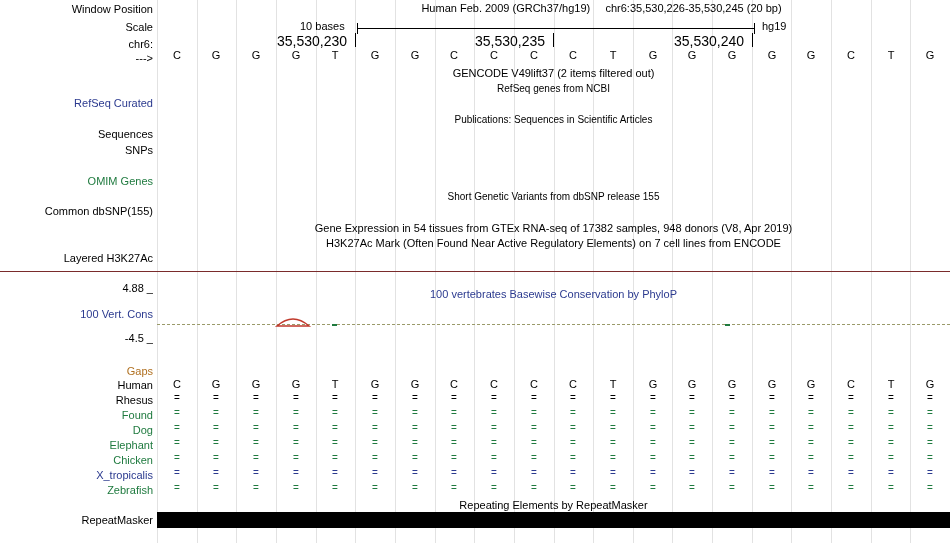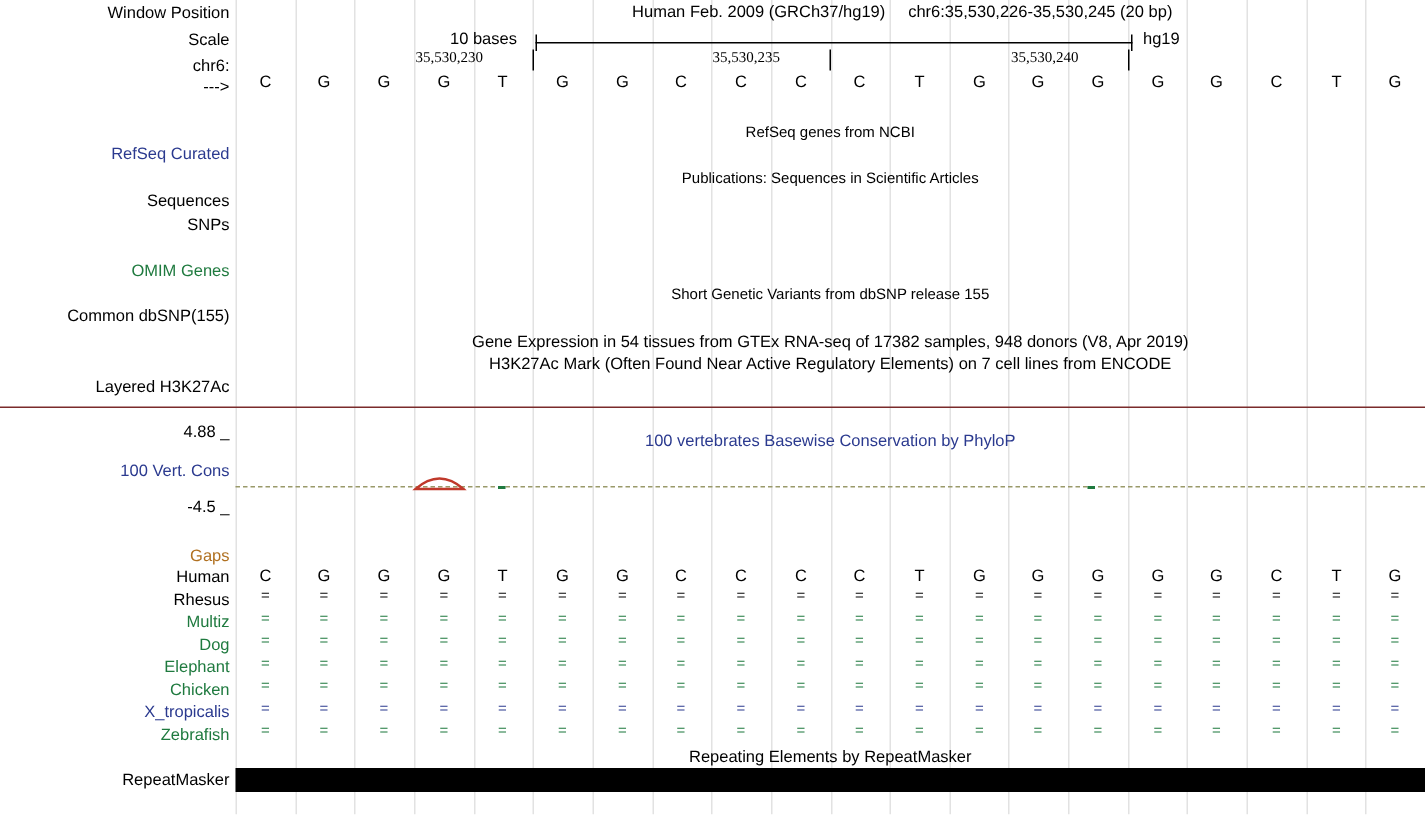--- a/index.html
+++ b/index.html
@@ -24,21 +24,21 @@
 
   .centered{position:absolute;width:793px;text-align:center;white-space:nowrap;}
 
   
   .baserow{position:absolute;left:0;width:793px;height:14px;}
   .baserow span{position:absolute;width:18px;margin-left:-9px;text-align:center;font-size:11px;}
 
   
   .rulerline{position:absolute;height:1px;background:#000;}
   .tick{position:absolute;width:1px;background:#000;}
-  .poslabel{position:absolute;font-size:10px;white-space:nowrap;font-family:Liberation Serif, serif;}
+  .poslabel{position:absolute;font-size:14px;white-space:nowrap;}
 
   
   .consbox{position:absolute;left:0;width:793px;}
   .dashline{position:absolute;left:0;width:793px;border-top:1px dashed #9a9a6a;height:0;}
 
   
   .alnrow{position:absolute;left:0;width:793px;height:15px;}
   .alnrow i{position:absolute;width:12px;margin-left:-6px;text-align:center;font-style:normal;
             font-size:10px;color:#555;line-height:10px;}
 
@@ -69,21 +69,21 @@
     <div class="lbl" style="top:252px;">Layered H3K27Ac</div>
     <div class="lbl blue" style="top:308px;">100 Vert. Cons</div>
     <div class="lbl" style="top:514px;">RepeatMasker</div>
 
     <div class="lbl" style="top:282px;">4.88 _</div>
     <div class="lbl" style="top:332px;">-4.5 _</div>
 
     <div class="lbl brown" style="top:365px;">Gaps</div>
     <div class="lbl" style="top:379px;text-align:center;">Human</div>
     <div class="lbl" style="top:394px;">Rhesus</div>
-    <div class="lbl green" style="top:409px;">Multiz</div>
+    <div class="lbl green" style="top:409px;">Found</div>
     <div class="lbl green" style="top:424px;">Dog</div>
     <div class="lbl green" style="top:439px;">Elephant</div>
     <div class="lbl green" style="top:454px;">Chicken</div>
     <div class="lbl blue" style="top:469px;">X_tropicalis</div>
     <div class="lbl green" style="top:484px;">Zebrafish</div>
   </div>
 
   <div class="tracks">
 
     <div class="gridlayer" id="gridlayer">
@@ -148,20 +148,21 @@
         <span style="left: 496px;">G</span>
         <span style="left: 535px;">G</span>
         <span style="left: 575px;">G</span>
         <span style="left: 615px;">G</span>
         <span style="left: 654px;">G</span>
         <span style="left: 694px;">C</span>
         <span style="left: 734px;">T</span>
         <span style="left: 773px;">G</span>
       </div>
 
+    <div class="centered" style="top:67px;">GENCODE V49lift37 (2 items filtered out)</div>
     <div class="centered" style="top:114px;font-size:10px;">Publications: Sequences in Scientific Articles</div>
 
     <div class="centered" style="top:83px;font-size:10px;">RefSeq genes from NCBI</div>
 
 
     <div class="centered" style="top:191px;font-size:10px;">Short Genetic Variants from dbSNP release 155</div>
 
     <div class="centered" style="top:222px;">Gene Expression in 54 tissues from GTEx RNA-seq of 17382 samples, 948 donors (V8, Apr 2019)</div>
     <div class="centered" style="top:237px;">H3K27Ac Mark (Often Found Near Active Regulatory Elements) on 7 cell lines from ENCODE</div>
 

